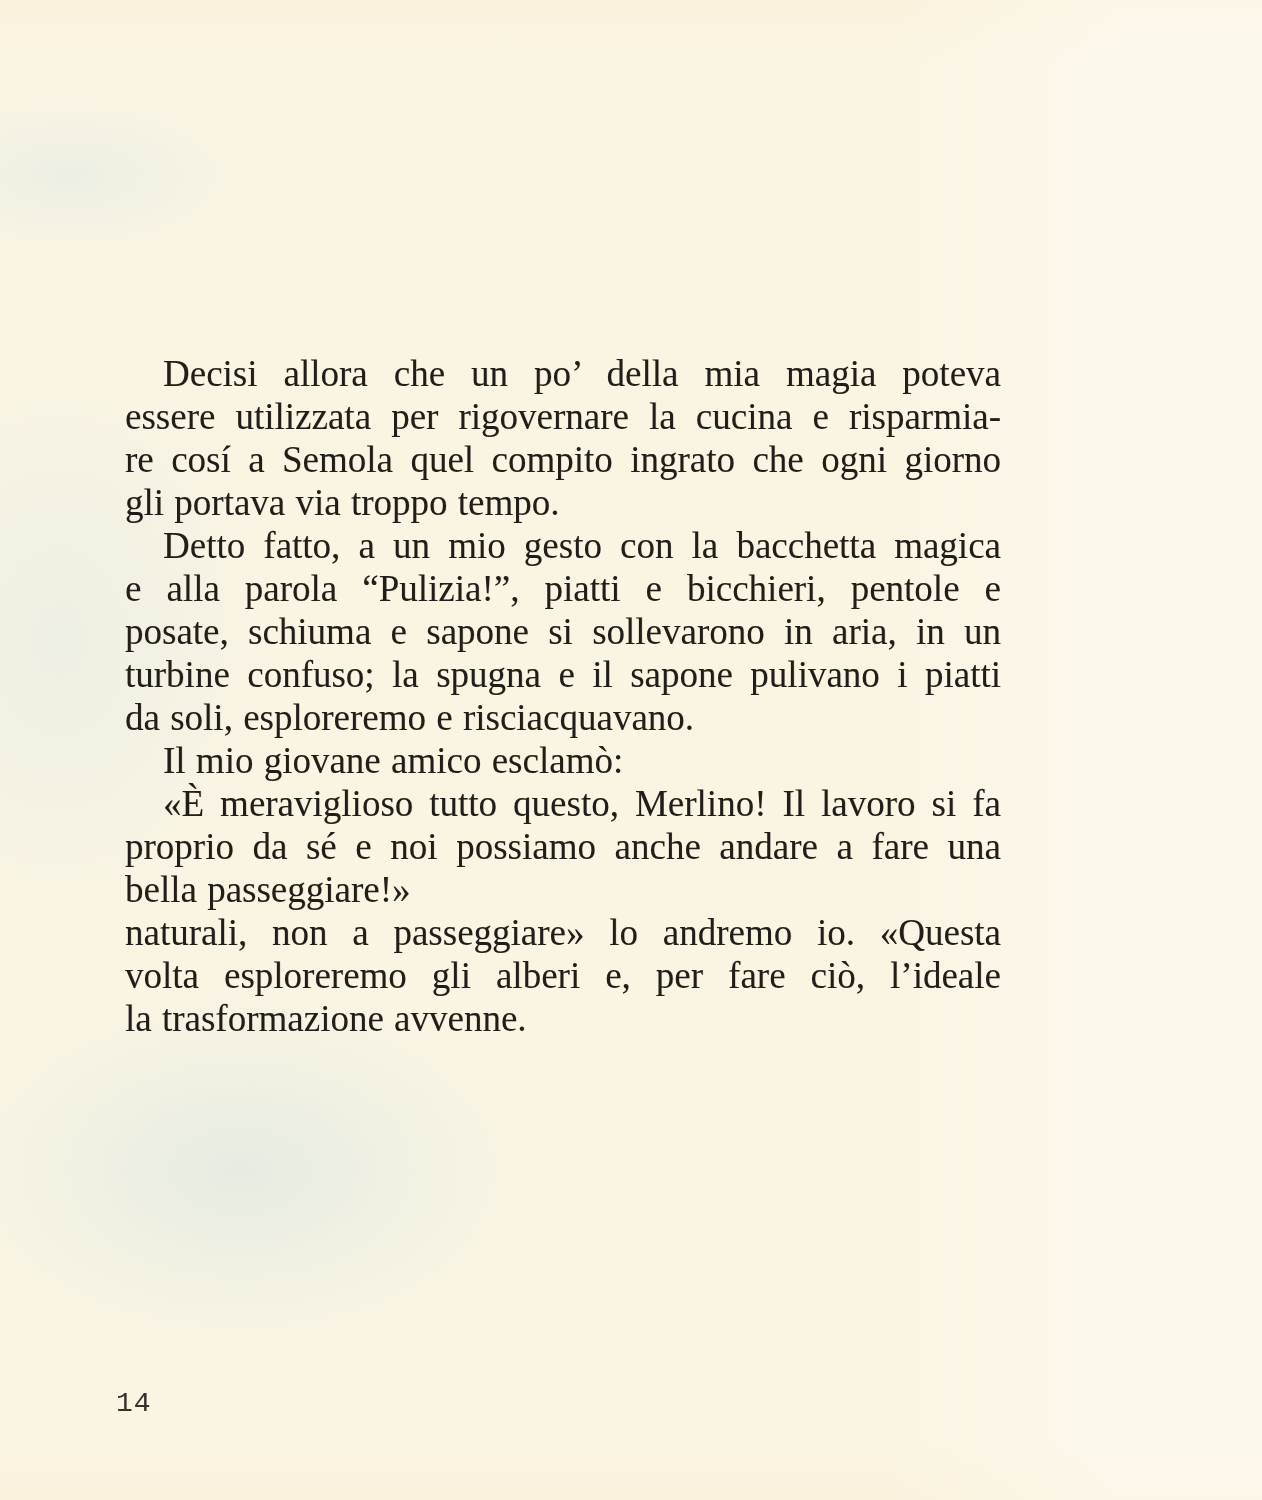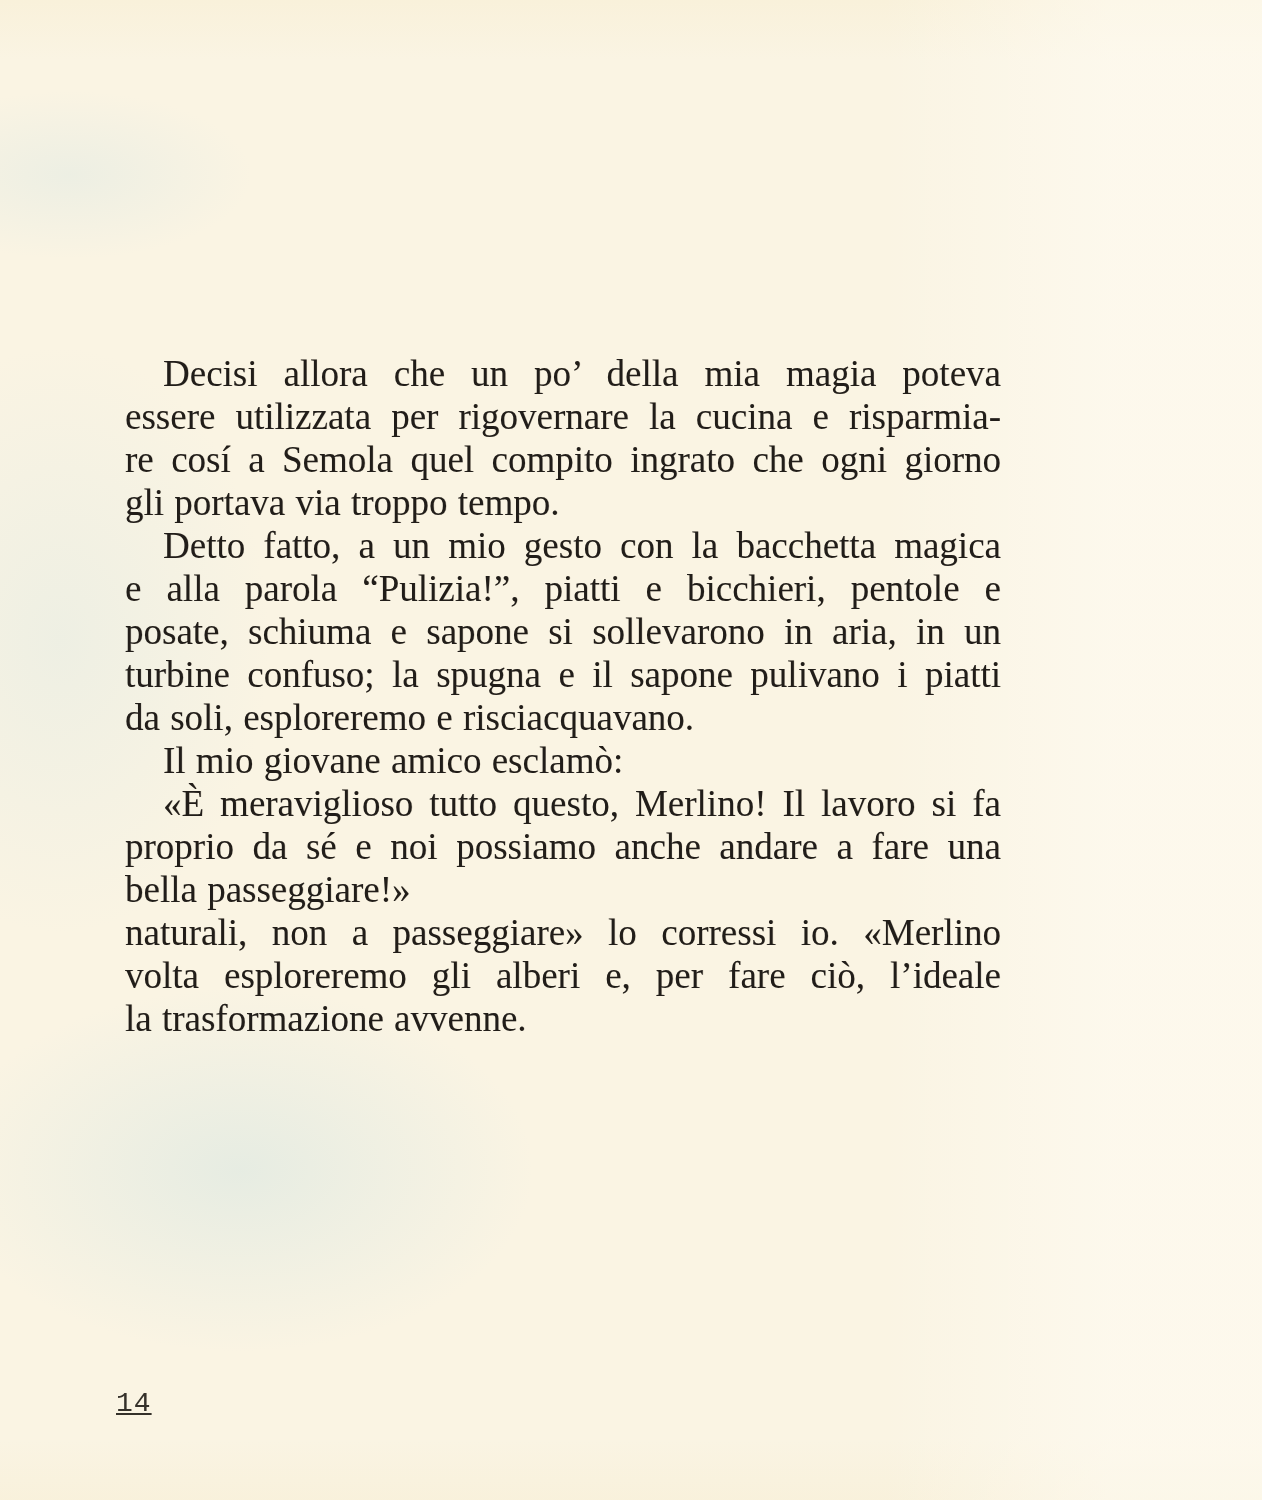--- a/index.html
+++ b/index.html
@@ -49,21 +49,20 @@
   }
 
   .page-number {
     position: absolute;
     left: 116px;
     top: 1388px;
     font-family: "Liberation Mono", "DejaVu Sans Mono", monospace;
     font-size: 28px;
     color: #35312a;
     letter-spacing: 1px;
-    text-decoration: underline;
   }
 </style>
 </head>
 <body>
 
 <main class="text-block">
     <div class="paragraph">
       <div class="line first">Decisi allora che un po’ della mia magia poteva</div>
       <div class="line">essere utilizzata per rigovernare la cucina e risparmia-</div>
       <div class="line">re cosí a Semola quel compito ingrato che ogni giorno</div>
@@ -78,19 +77,19 @@
     </div>
     <div class="paragraph">
       <div class="line first last">Il mio giovane amico esclamò:</div>
     </div>
     <div class="paragraph">
       <div class="line first">«È meraviglioso tutto questo, Merlino! Il lavoro si fa</div>
       <div class="line">proprio da sé e noi possiamo anche andare a fare una</div>
       <div class="line last">bella passeggiare!»</div>
     </div>
     <div class="paragraph">
-      <div class="line">naturali, non a passeggiare» lo corressi io. «Merlino</div>
+      <div class="line">naturali, non a passeggiare» lo andremo io. «Questa</div>
       <div class="line">volta esploreremo gli alberi e, per fare ciò, l’ideale</div>
       <div class="line last">la trasformazione avvenne.</div>
     </div>
   </main>
 
 <div class="page-number">14</div>
 
 </body></html>

